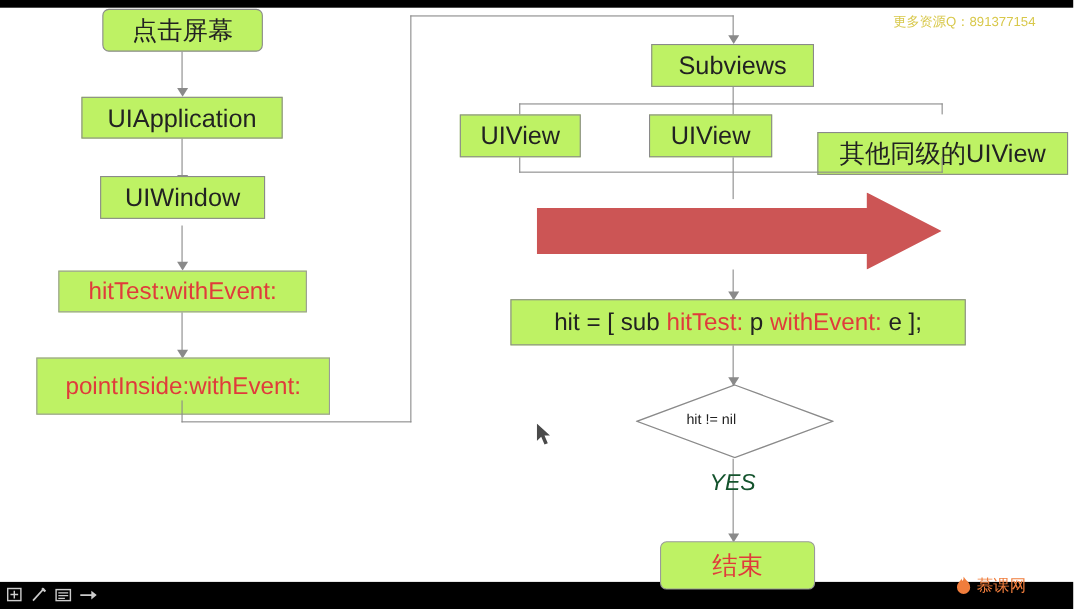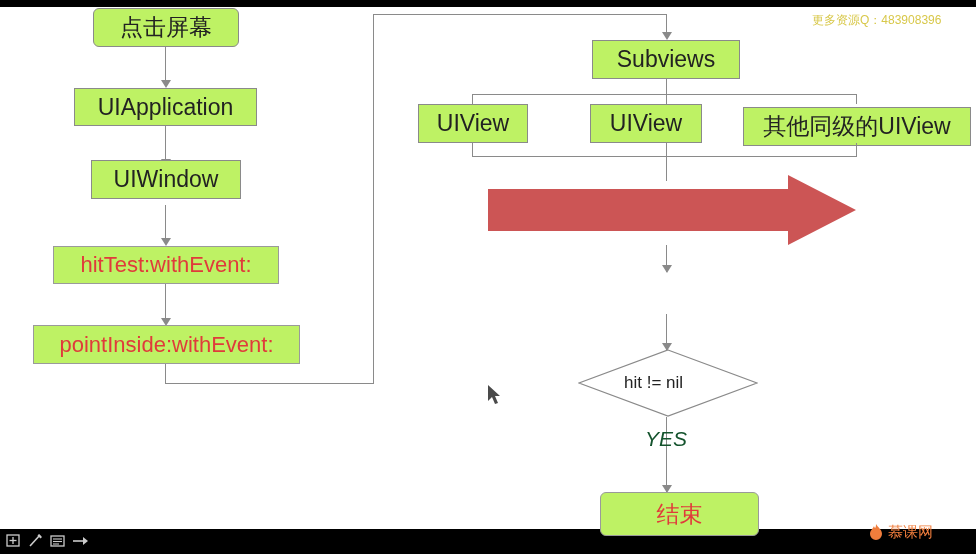--- a/index.html
+++ b/index.html
@@ -96,41 +96,41 @@
     white-space: nowrap;
   }
   .yes-label {
     position: absolute;
     font-style: italic;
     font-size: 21px;
     color: #14532d;
   }
   .diamond-label {
     position: absolute;
-    font-size: 17px;
+    font-size: 13px;
     color: #222222;
     white-space: nowrap;
   }
   .hit-expr {
     position: absolute;
     font-size: 22px;
     white-space: nowrap;
     color: #222222;
   }
   .hit-expr .red { color: #e03b3b; }
 </style>
 </head>
 <body>
 
 <div id="root">
 
   <div class="bar-top"></div>
   <div class="bar-bottom"></div>
 
-  <div class="watermark-top" style="left:812px; top:12px;">更多资源Q：483908396</div>
+  <div class="watermark-top" style="left:812px; top:12px;">更多资源Q：891377154</div>
 
   <div class="node rounded" style="left:93px; top:8px; width:146px; height:39px; font-size:23px;">
     <span>点击屏幕</span>
   </div>
 
   <div class="line v" style="left:165px; top:47px; height:38px;"></div>
   <div class="arrowhead-down" style="left:161px; top:80px;"></div>
 
   <div class="node" style="left:74px; top:88px; width:183px; height:38px; font-size:23px;">
     <span>UIApplication</span>
@@ -146,21 +146,21 @@
   <div class="line v" style="left:165px; top:205px; height:39px;"></div>
   <div class="arrowhead-down" style="left:161px; top:238px;"></div>
 
   <div class="node red" style="left:53px; top:246px; width:226px; height:38px; font-size:22px;">
     <span>hitTest:withEvent:</span>
   </div>
 
   <div class="line v" style="left:165px; top:284px; height:40px;"></div>
   <div class="arrowhead-down" style="left:161px; top:318px;"></div>
 
-  <div class="node red" style="left:33px; top:325px; width:267px; height:39px; font-size:22px;">
+  <div class="node red" style="left:33px; top:325px; width:267px; height:52px; font-size:22px;">
     <span>pointInside:withEvent:</span>
   </div>
 
   <div class="line v" style="left:165px; top:364px; height:20px;"></div>
   <div class="line h" style="left:165px; top:383px; width:209px;"></div>
   <div class="line v" style="left:373px; top:14px; height:370px;"></div>
   <div class="line h" style="left:373px; top:14px; width:294px;"></div>
   <div class="arrowhead-down" style="left:662px; top:32px;"></div>
   <div class="line v" style="left:666px; top:14px; height:24px;"></div>
 
@@ -173,51 +173,54 @@
   <div class="line v" style="left:472px; top:94px; height:10px;"></div>
   <div class="line v" style="left:666px; top:94px; height:10px;"></div>
   <div class="line v" style="left:856px; top:94px; height:10px;"></div>
 
   <div class="node" style="left:418px; top:104px; width:110px; height:39px; font-size:23px;">
     <span>UIView</span>
   </div>
   <div class="node" style="left:590px; top:104px; width:112px; height:39px; font-size:23px;">
     <span>UIView</span>
   </div>
-  <div class="node" style="left:743px; top:107px; width:228px; height:39px; font-size:23px;">
+  <div class="node" style="left:743px; top:120px; width:228px; height:39px; font-size:23px;">
     <span>其他同级的UIView</span>
   </div>
 
   <div class="line v" style="left:472px; top:143px; height:14px;"></div>
   <div class="line v" style="left:666px; top:143px; height:38px;"></div>
   <div class="line v" style="left:856px; top:143px; height:14px;"></div>
   <div class="line h" style="left:472px; top:156px; width:385px;"></div>
 
   <svg style="position:absolute; left:488px; top:175px;" width="368" height="70" viewBox="0 0 368 70">
     <polygon points="0,14 300,14 300,0 368,35 300,70 300,56 0,56" fill="#cc5555"></polygon>
   </svg>
   <div class="big-arrow-label" style="left:606px; top:198px;margin-top:32px;">倒序遍历</div>
 
   <div class="line v" style="left:666px; top:245px; height:27px;"></div>
   <div class="arrowhead-down" style="left:662px; top:265px;"></div>
 
+  <div class="node" style="left:464px; top:272px; width:414px; height:42px;">
+    <span class="hit-expr" style="position:static;"><span>hit = [ sub </span><span class="red">hitTest:</span><span> p </span><span class="red">withEvent:</span><span> e ];</span></span>
+  </div>
 
   <div class="line v" style="left:666px; top:314px; height:36px;"></div>
   <div class="arrowhead-down" style="left:662px; top:343px;"></div>
 
   <svg class="diamond-wrap" style="left:578px; top:349px;" width="180" height="68" viewBox="0 0 180 68">
     <polygon points="90,1 179,34 90,67 1,34" fill="#ffffff" stroke="#8a8a8a" stroke-width="1.2"></polygon>
   </svg>
   <div class="diamond-label" style="left:624px; top:373px;">hit != nil</div>
 
   <div class="line v" style="left:666px; top:417px; height:75px;"></div>
   <div class="arrowhead-down" style="left:662px; top:485px;"></div>
   <div class="yes-label" style="left:645px; top:427px;">YES</div>
 
-  <div class="node rounded red" style="left:600px; top:492px; width:159px; height:44px; font-size:23px;">
+  <div class="node rounded red" style="left:600px; top:492px; width:141px; height:44px; font-size:23px;">
     <span>结束</span>
   </div>
 
   <svg style="position:absolute; left:488px; top:385px;" width="14" height="20" viewBox="0 0 14 20">
     <polygon points="0,0 0,16 4,12 7,19 10,18 7,11 12,11" fill="#4a4a4a"></polygon>
   </svg>
 
   <div class="toolbar">
     <svg class="tool-ico" viewBox="0 0 16 16">
       <rect x="1" y="2" width="12" height="11" fill="none" stroke="#cccccc" stroke-width="1.3"></rect>

